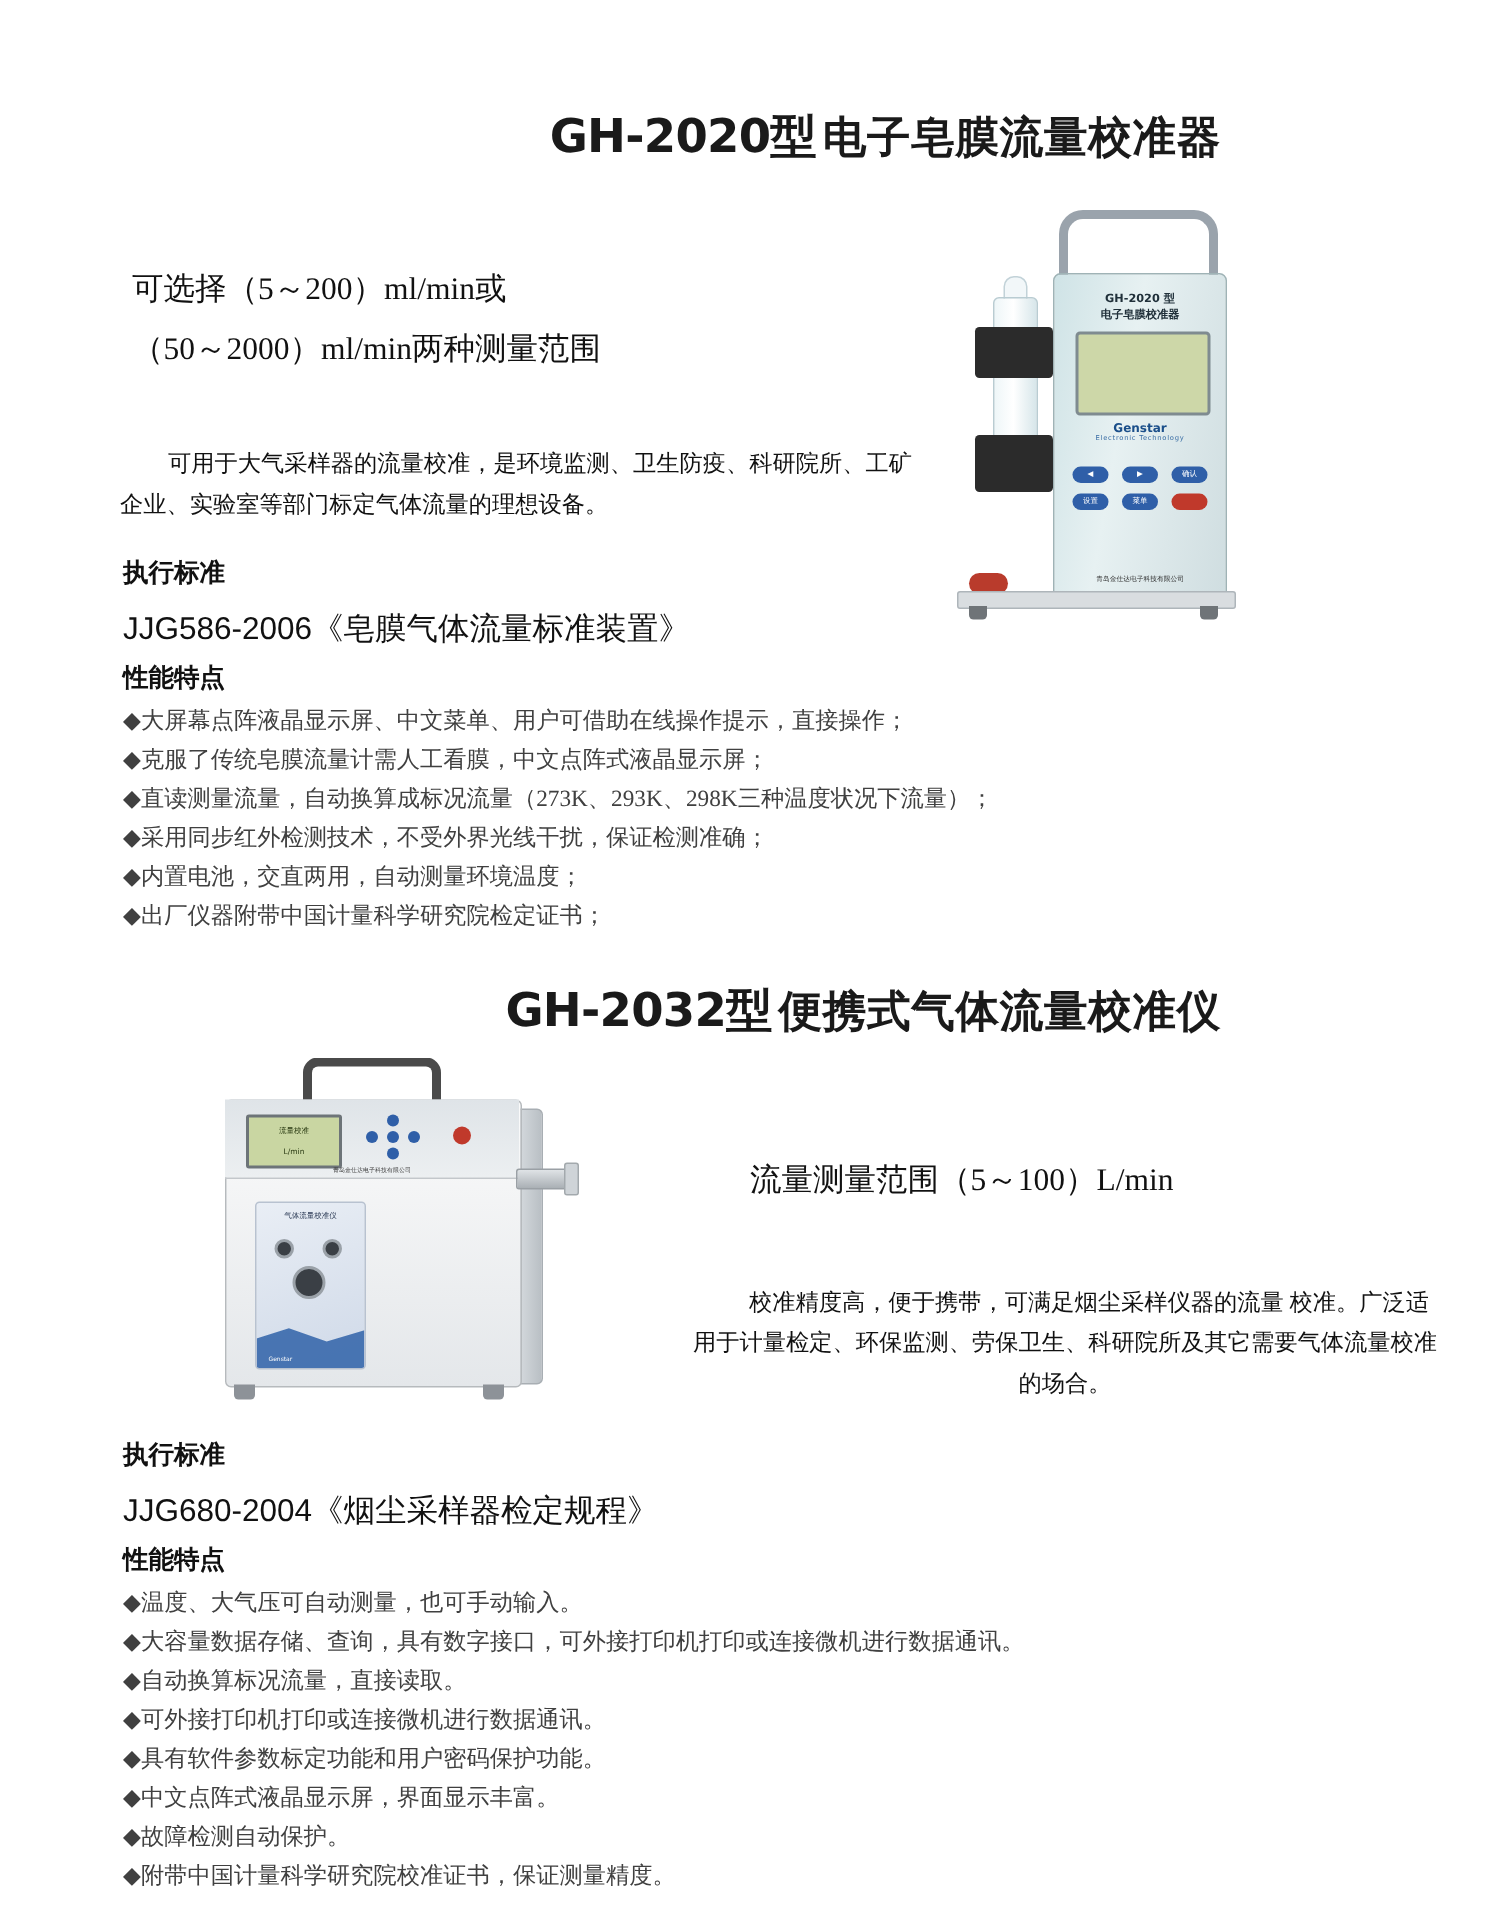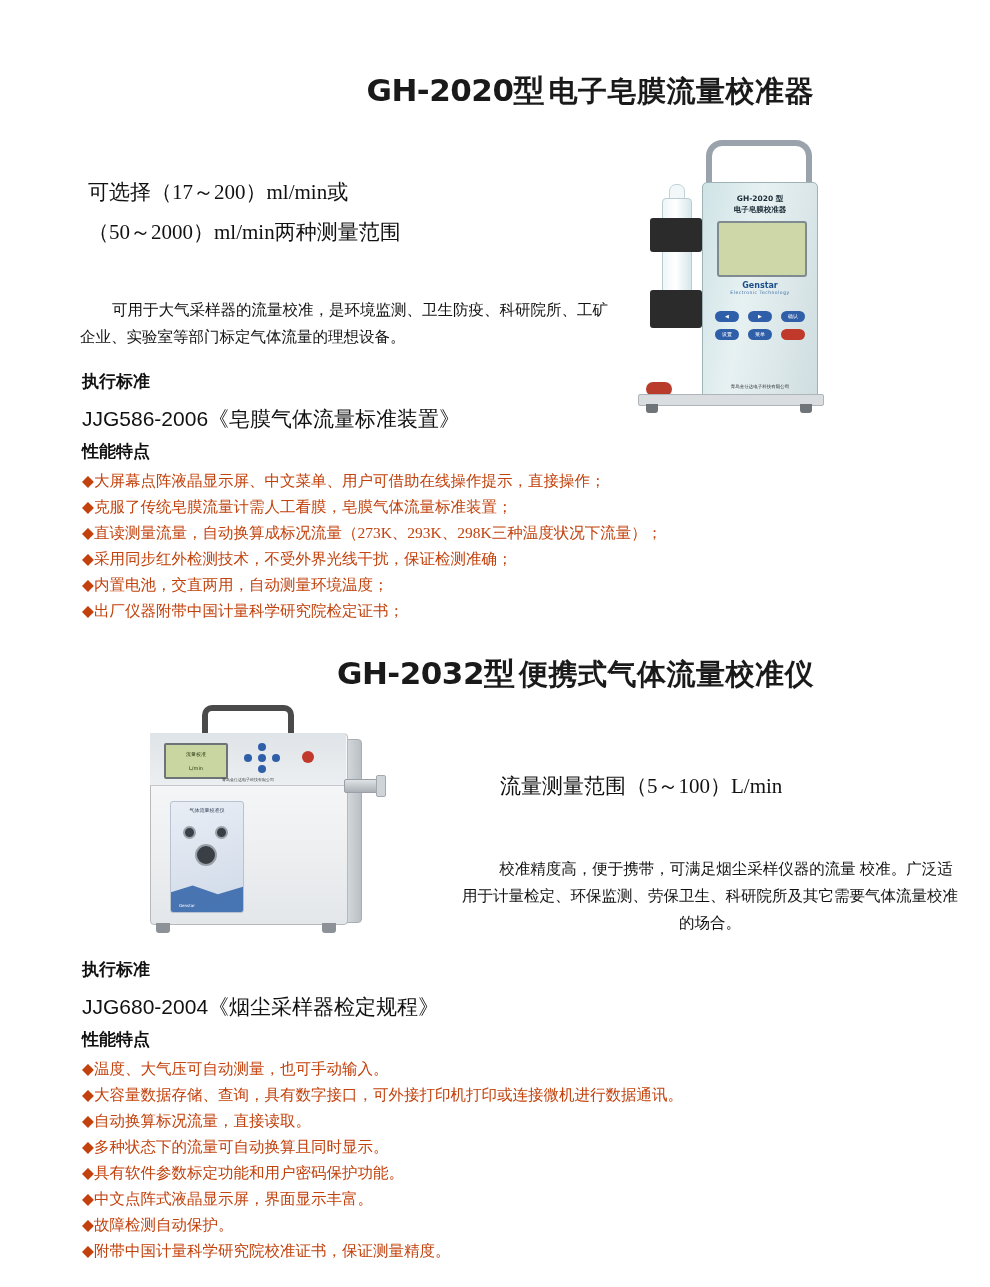--- a/index.html
+++ b/index.html
@@ -77,21 +77,21 @@
     position: absolute;
     font-size: 21px;
     color: #111;
     font-family: Liberation Sans, sans-serif;
   }
 
   .bullets {
     position: absolute;
     font-size: 15.5px;
     line-height: 26px;
-    color: #c2410c;
+    color: #404040;
   }
   .bullets div { white-space: nowrap; }
 
   #std1 { left: 82px; top: 370px; }
   #stdtext1 { left: 82px; top: 405px; }
   #feat1 { left: 82px; top: 440px; }
   #bullets1 { left: 82px; top: 468px; }
 
   
   .range2 {
@@ -452,33 +452,33 @@
 <body>
 
 <div class="page">
 
   <div class="product-title" id="title1">
     <span class="model">GH-2020型</span>
     <span class="cn">电子皂膜流量校准器</span>
   </div>
 
   <div class="range-lines">
-    <div>可选择（17～200）ml/min或</div>
+    <div>可选择（5～200）ml/min或</div>
     <div>（50～2000）ml/min两种测量范围</div>
   </div>
 
   <div class="para" id="para1">可用于大气采样器的流量校准，是环境监测、卫生防疫、科研院所、工矿企业、实验室等部门标定气体流量的理想设备。</div>
 
   <div class="subhead" id="std1">执行标准</div>
   <div class="small-std" id="stdtext1">JJG586-2006《皂膜气体流量标准装置》</div>
 
   <div class="subhead" id="feat1">性能特点</div>
   <div class="bullets" id="bullets1">
     <div>◆大屏幕点阵液晶显示屏、中文菜单、用户可借助在线操作提示，直接操作；</div>
-    <div>◆克服了传统皂膜流量计需人工看膜，皂膜气体流量标准装置；</div>
+    <div>◆克服了传统皂膜流量计需人工看膜，中文点阵式液晶显示屏；</div>
     <div>◆直读测量流量，自动换算成标况流量（273K、293K、298K三种温度状况下流量）；</div>
     <div>◆采用同步红外检测技术，不受外界光线干扰，保证检测准确；</div>
     <div>◆内置电池，交直两用，自动测量环境温度；</div>
     <div>◆出厂仪器附带中国计量科学研究院检定证书；</div>
   </div>
 
   <div class="device1">
     <div class="d1-handle"></div>
     <div class="d1-body">
       <div class="d1-body-label">
@@ -524,21 +524,21 @@
   <div class="para" id="para2">校准精度高，便于携带，可满足烟尘采样仪器的流量 校准。广泛适用于计量检定、环保监测、劳保卫生、科研院所及其它需要气体流量校准的场合。</div>
 
   <div class="subhead" id="std2">执行标准</div>
   <div class="small-std" id="stdtext2">JJG680-2004《烟尘采样器检定规程》</div>
 
   <div class="subhead" id="feat2">性能特点</div>
   <div class="bullets" id="bullets2">
     <div>◆温度、大气压可自动测量，也可手动输入。</div>
     <div>◆大容量数据存储、查询，具有数字接口，可外接打印机打印或连接微机进行数据通讯。</div>
     <div>◆自动换算标况流量，直接读取。</div>
-    <div>◆多种状态下的流量可自动换算且同时显示。</div>
+    <div>◆可外接打印机打印或连接微机进行数据通讯。</div>
     <div>◆具有软件参数标定功能和用户密码保护功能。</div>
     <div>◆中文点阵式液晶显示屏，界面显示丰富。</div>
     <div>◆故障检测自动保护。</div>
     <div>◆附带中国计量科学研究院校准证书，保证测量精度。</div>
   </div>
 
   <div class="device2">
     <div class="d2-handle"></div>
     <div class="d2-side"></div>
     <div class="d2-body"></div>

